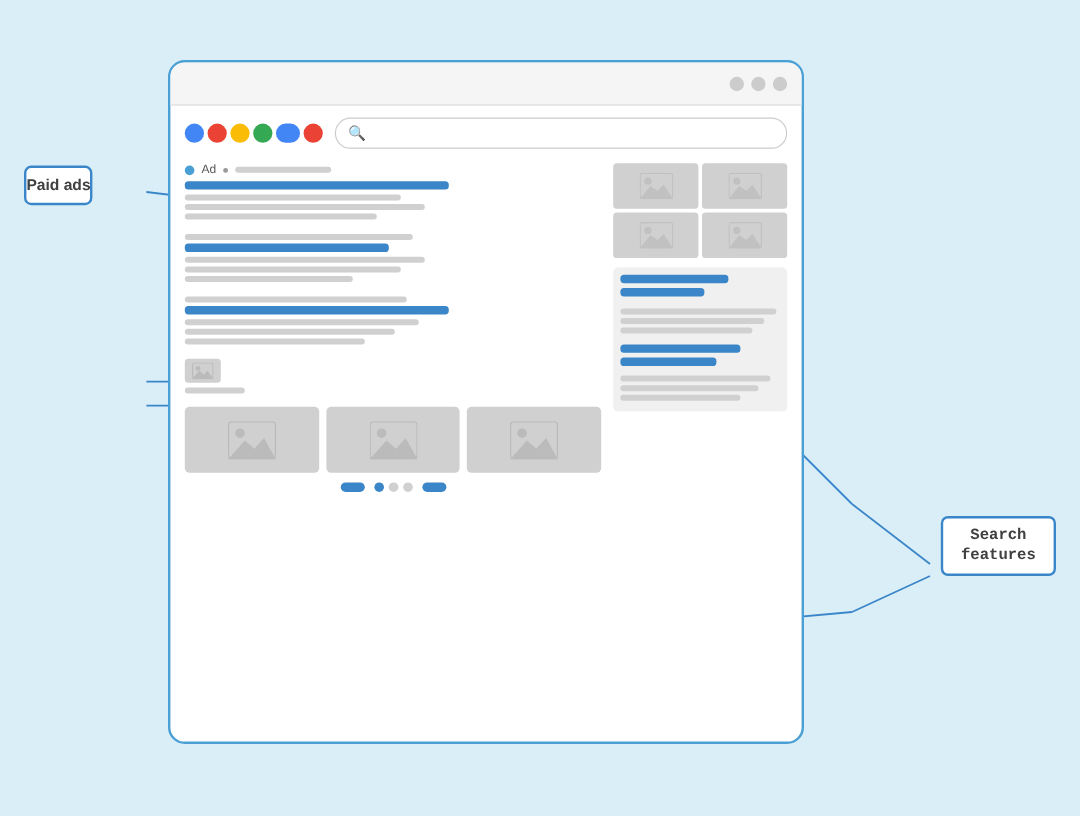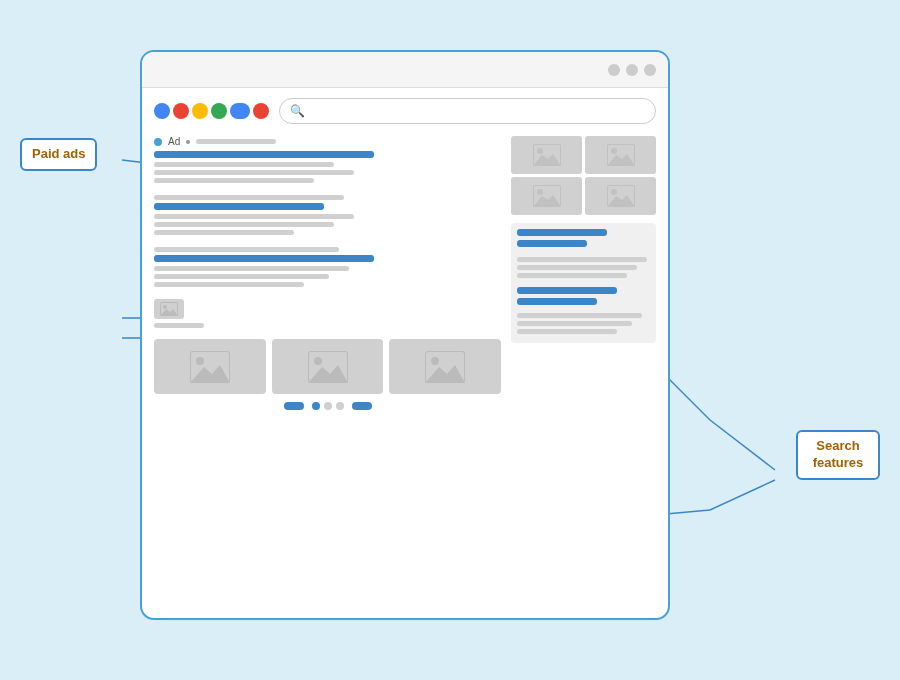--- a/index.html
+++ b/index.html
@@ -237,44 +237,45 @@
     .page-dot-item.active {
       background: #3a86c8;
     }
 
     
     .annotation {
       position: absolute;
       background: #fff;
       border: 2px solid #3a86c8;
       border-radius: 6px;
-      padding: 6px 10px;
+      padding: 6px 0;
       font-size: 13px;
       font-weight: bold;
-      color: #a16207;
+      color: #404040;
       white-space: nowrap;
       line-height: 1.3;
     }
 
     .annotation-paid-ads {
       top: 118px;
       left: 0px;
     }
 
     .annotation-organic {
       top: 280px;
       left: 0px;
     }
 
     .annotation-search-features {
       top: 410px;
       right: 0px;
       white-space: normal;
-      width: 84px;
+      width: 96px;
       text-align: center;
+      font-family: Liberation Mono, monospace;
     }
 
     
     .connector-svg {
       position: absolute;
       top: 0;
       left: 0;
       width: 100%;
       height: 100%;
       pointer-events: none;

